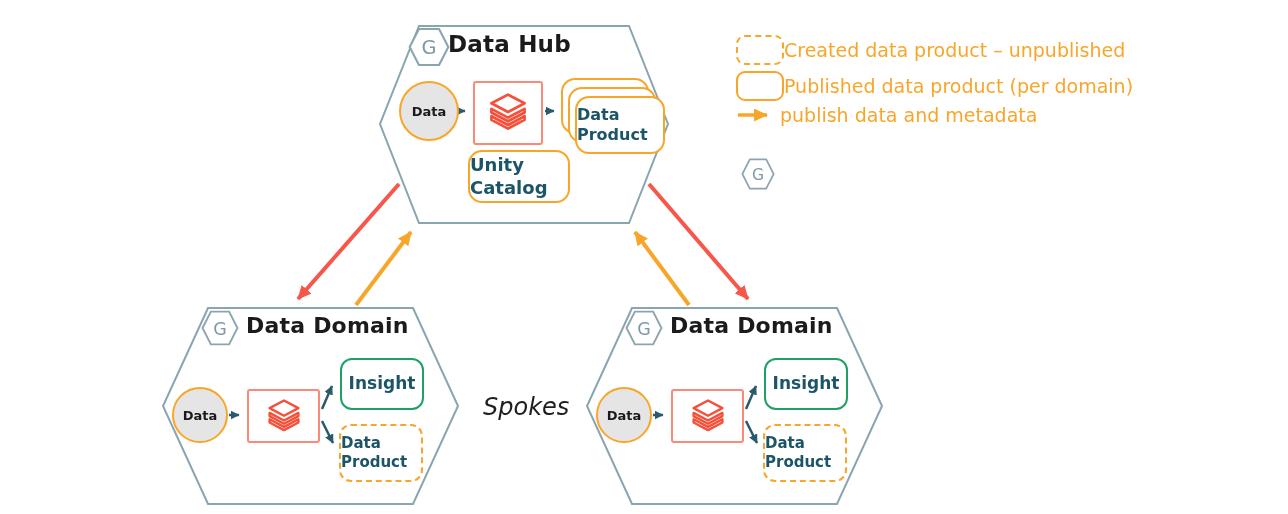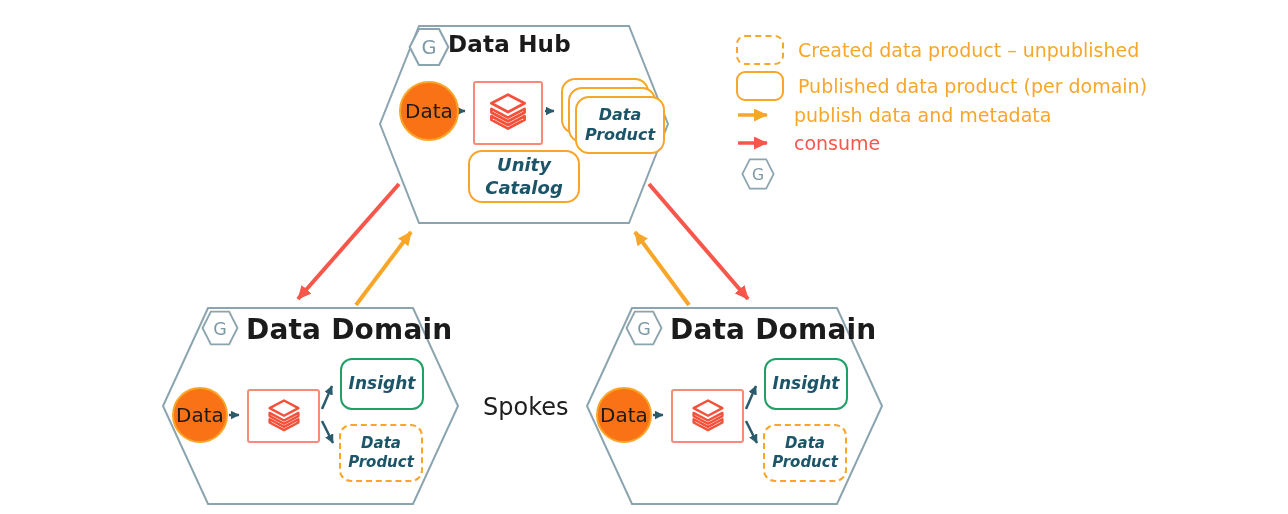--- a/index.html
+++ b/index.html
@@ -5,38 +5,38 @@
   :root{
     --orange:#F8A62A; --red:#F7564B; --salmon:#FA8A78; --brick:#F4503A;
     --slate:#8AA4B0; --slate-text:#7E99A6; --teal:#1C5568; --arrow-teal:#2A5A6C;
     --green:#21A065; --ink:#1B1B1B;
   }
   html,body{margin:0;padding:0;background:#fff;}
   .canvas{position:relative;width:1288px;height:514px;background:#fff;overflow:hidden;
           font-family:"DejaVu Sans","Liberation Sans",sans-serif;}
   .abs{position:absolute;box-sizing:border-box;}
   svg.layer{position:absolute;left:0;top:0;}
-  .title{font-weight:700;color:var(--ink);font-size:28px;letter-spacing:.2px;white-space:nowrap;}
+  .title{font-weight:700;color:var(--ink);font-size:22px;letter-spacing:.2px;white-space:nowrap;}
   .hub-title{font-size:23px;}
-  .circle{border:2.5px solid var(--orange);border-radius:50%;background:#f97316;
+  .circle{border:2.5px solid var(--orange);border-radius:50%;background:#e5e5e5;
           display:flex;align-items:center;justify-content:center;
-          font-weight:400;font-size:20px;color:var(--ink);}
+          font-weight:700;font-size:13px;color:var(--ink);}
   .dbx-box{border:2px solid var(--salmon);border-radius:3px;background:#fff;
            display:flex;align-items:center;justify-content:center;}
   .card{border:2px solid var(--orange);border-radius:14px;background:#fff;}
-  .card-label{display:flex;align-items:center;justify-content:center;text-align:center;
-              color:var(--teal);font-weight:700;line-height:1.25;font-style:italic;}
+  .card-label{display:flex;align-items:center;justify-content:center;text-align:left;
+              color:var(--teal);font-weight:700;line-height:1.25;}
   .stack-front{font-size:16px;}
   .unity{font-size:18px;}
   .insight{border:2.5px solid var(--green);border-radius:12px;background:#fff;font-size:17px;}
   .dashed{border:2px dashed var(--orange);border-radius:12px;background:#fff;
           font-weight:600;font-size:15px;}
-  .spokes{font-size:24px;color:#1e1e1e;font-weight:500;}
+  .spokes{font-style:italic;font-size:24px;color:#1e1e1e;font-weight:500;}
   .badge{display:block;}
-  .lrow{position:absolute;left:736px;display:flex;align-items:center;gap:14px;}
+  .lrow{position:absolute;left:736px;display:flex;align-items:center;}
   .lswatch{width:44px;height:26px;border-radius:9px;flex:0 0 auto;}
   .lswatch.sw-dashed{border:2.5px dashed var(--orange);}
   .lswatch.sw-solid{border:2.5px solid var(--orange);}
   .llabel{font-size:19px;white-space:nowrap;}
   .llabel.orange{color:var(--orange);}
   .llabel.red{color:var(--red);}
   .llabel.slate{color:var(--slate-text);}
   .larrow{flex:0 0 auto;display:block;}
 </style>
 </head>
@@ -91,21 +91,21 @@
       <path d="M50 5 L86 24 L50 43 L14 24 Z" style="fill:none;stroke:var(--brick);stroke-width:6;stroke-linejoin:round"></path>
       <path d="M14 36 L14 44 L50 63 L86 44 L86 36 L50 55 Z" style="fill:none;stroke:var(--brick);stroke-width:6;stroke-linejoin:round"></path>
       <path d="M14 52 L14 60 L50 79 L86 60 L86 52 L50 71 Z" style="fill:none;stroke:var(--brick);stroke-width:6;stroke-linejoin:round"></path>
     </svg>
   </div>
 
   <div class="abs card" style="left:561px;top:78px;width:88px;height:56px"></div>
   <div class="abs card" style="left:568px;top:87px;width:88px;height:56px"></div>
   <div class="abs card card-label stack-front" style="left:575px;top:96px;width:90px;height:58px">Data Product</div>
 
-  <div class="abs card card-label unity" style="left:468px;top:150px;width:112px;height:53px">Unity Catalog</div>
+  <div class="abs card card-label unity" style="left:468px;top:150px;width:102px;height:53px">Unity Catalog</div>
 
   <svg class="abs badge" style="left:201px;top:310px" width="38" height="36" viewBox="0 0 100 94">
     <polygon points="26,4 74,4 96,47 74,90 26,90 4,47" style="fill:#fff;stroke:var(--slate);stroke-width:5"></polygon>
     <text x="50" y="51" text-anchor="middle" dominant-baseline="middle" style="fill:var(--slate-text);font-size:46px;font-family:'DejaVu Sans',sans-serif">G</text>
   </svg>
   <div class="abs title" style="left:246px;top:313px">Data Domain</div>
 
   <div class="abs circle" style="left:172px;top:387px;width:56px;height:56px">Data</div>
 
   <div class="abs dbx-box" style="left:247px;top:389px;width:73px;height:54px">
@@ -150,26 +150,20 @@
       <line x1="2" y1="7" x2="31" y2="7" style="stroke:var(--orange);stroke-width:3.5" marker-end="url(#ah-orange)"></line>
     </svg>
     <div class="llabel orange">publish data and metadata</div>
   </div>
 
   <div class="lrow" style="top:71px;height:30px">
     <div class="lswatch sw-solid"></div>
     <div class="llabel orange">Published data product (per domain)</div>
   </div>
 
-  <div class="lrow" style="top:132px;height:22px">
-    <svg class="larrow" width="44" height="14" viewBox="0 0 44 14">
-      <line x1="2" y1="7" x2="31" y2="7" style="stroke:var(--red);stroke-width:3.5" marker-end="url(#ah-red)"></line>
-    </svg>
-    <div class="llabel red">consume</div>
-  </div>
 
   <div class="lrow" style="top:157px;height:34px">
     <svg class="larrow" style="margin-left:3px" width="38" height="32" viewBox="0 0 100 94">
       <polygon points="26,4 74,4 96,47 74,90 26,90 4,47" style="fill:#fff;stroke:var(--slate);stroke-width:5"></polygon>
       <text x="50" y="51" text-anchor="middle" dominant-baseline="middle" style="fill:var(--slate-text);font-size:46px;font-family:'DejaVu Sans',sans-serif">G</text>
     </svg>
   </div>
 
 </div>
 

